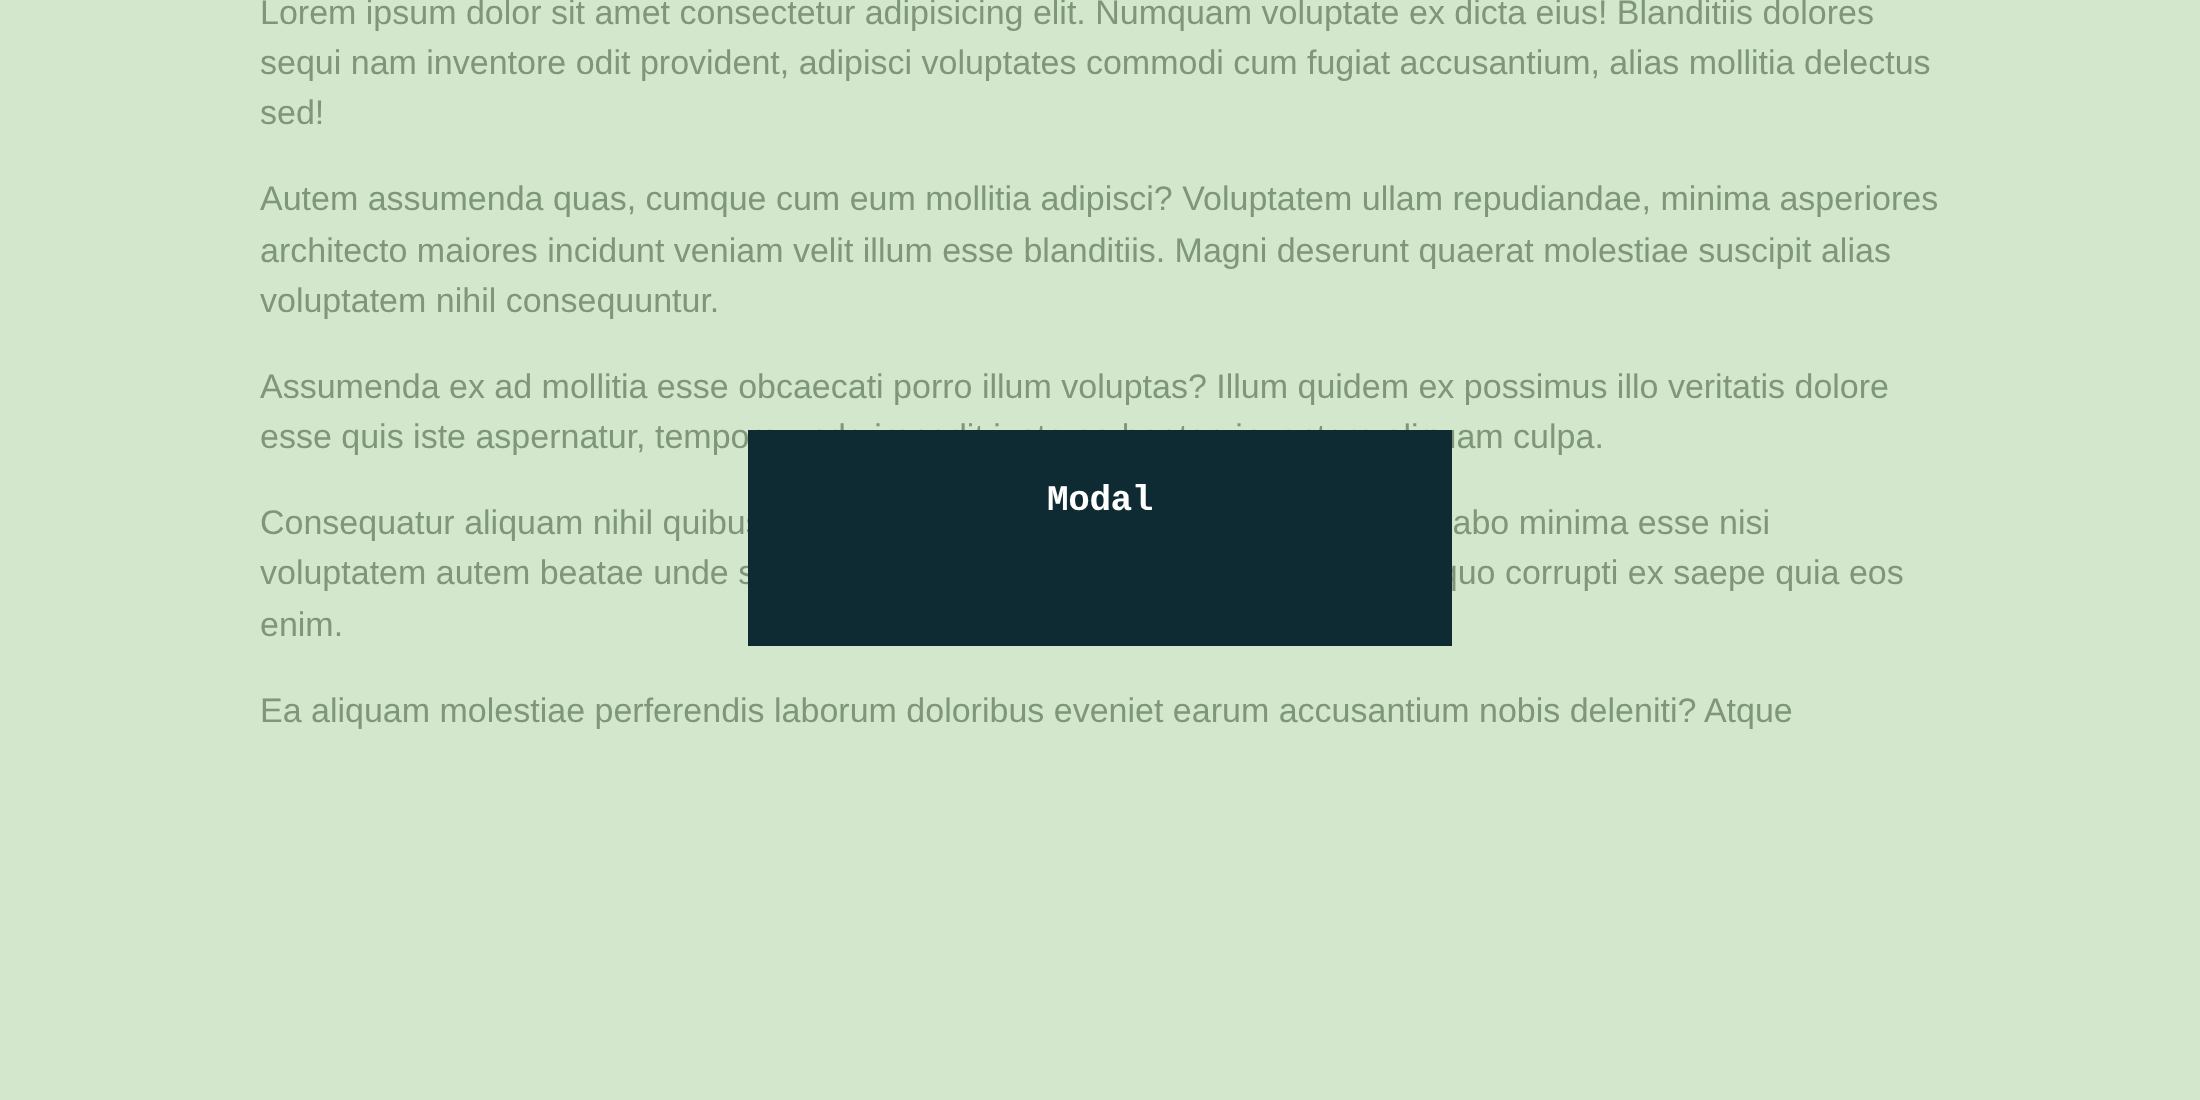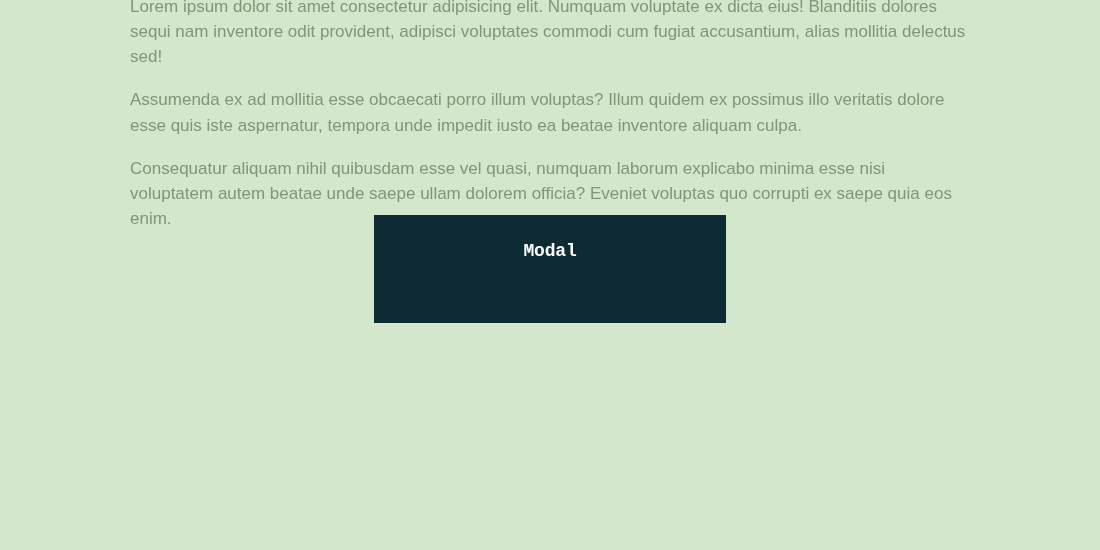--- a/index.html
+++ b/index.html
@@ -59,22 +59,24 @@
     font-family: "Menlo", "Consolas", "Courier New", monospace;
     font-size: 14px;
   }
 </style>
 </head>
 <body>
 
 <div class="page">
   <div class="content">
     <p>Lorem ipsum dolor sit amet consectetur adipisicing elit. Numquam voluptate ex dicta eius! Blanditiis dolores sequi nam inventore odit provident, adipisci voluptates commodi cum fugiat accusantium, alias mollitia delectus sed!</p>
+    <p>Autem assumenda quas, cumque cum eum mollitia adipisci? Voluptatem ullam repudiandae, minima asperiores architecto maiores incidunt veniam velit illum esse blanditiis. Magni deserunt quaerat molestiae suscipit alias voluptatem nihil consequuntur.</p>
     <p>Assumenda ex ad mollitia esse obcaecati porro illum voluptas? Illum quidem ex possimus illo veritatis dolore esse quis iste aspernatur, tempora unde impedit iusto ea beatae inventore aliquam culpa.</p>
     <p>Consequatur aliquam nihil quibusdam esse vel quasi, numquam laborum explicabo minima esse nisi voluptatem autem beatae unde saepe ullam dolorem officia? Eveniet voluptas quo corrupti ex saepe quia eos enim.</p>
+    <p>Ea aliquam molestiae perferendis laborum doloribus eveniet earum accusantium nobis deleniti? Atque</p>
   </div>
 
   <div class="overlay">
     <div class="modal">
       <h2>Modal</h2>
     </div>
   </div>
 </div>
 
 </body></html>

